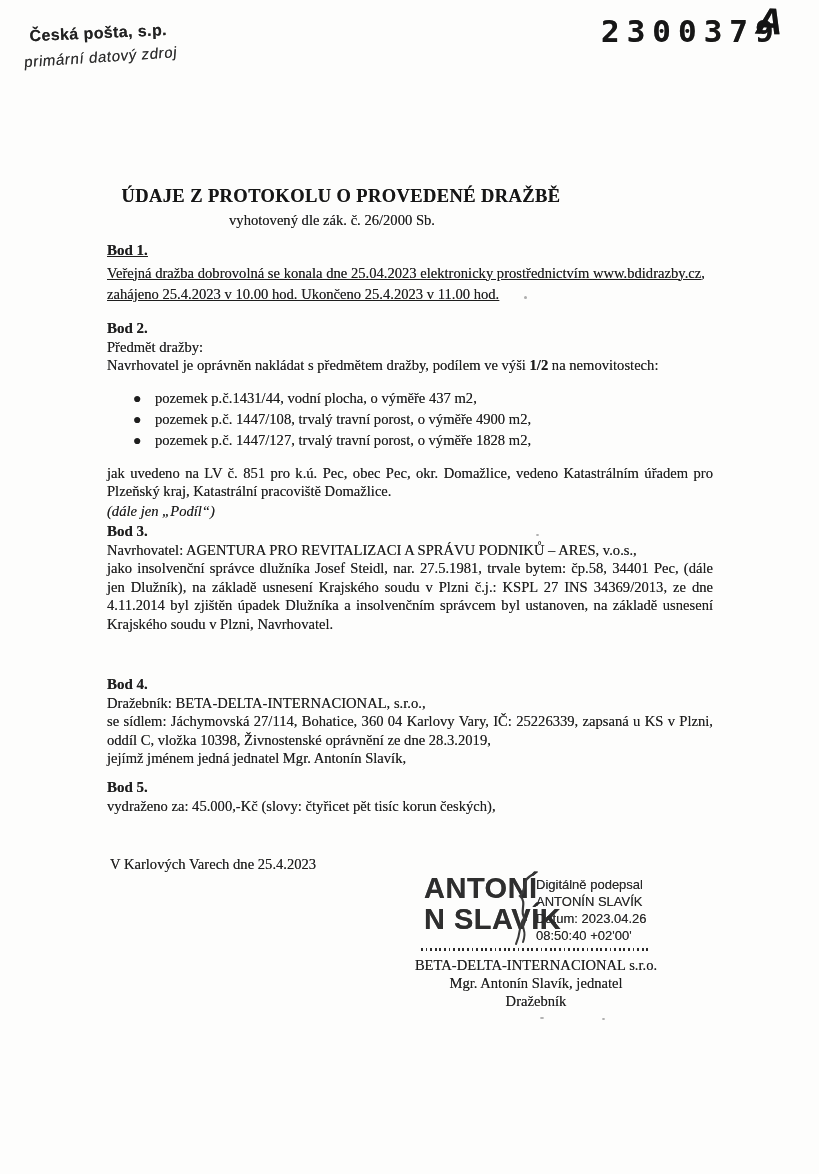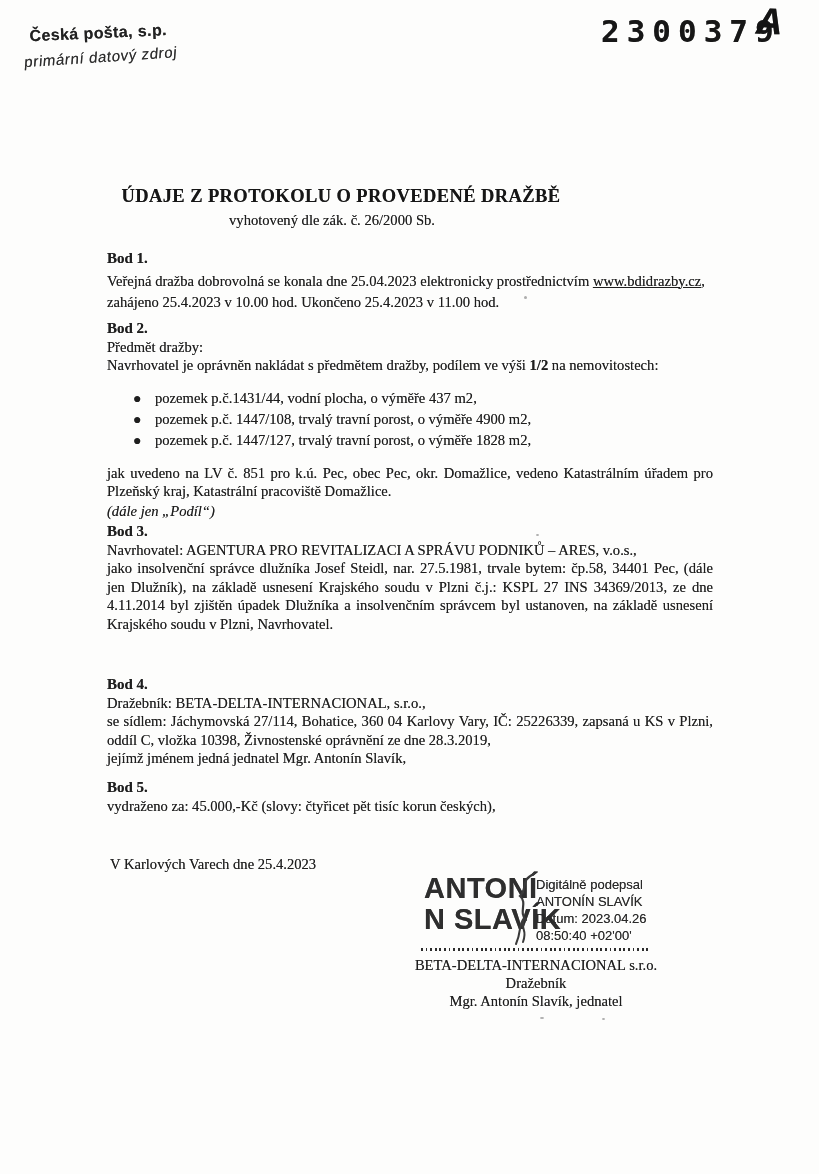--- a/index.html
+++ b/index.html
@@ -89,21 +89,21 @@
   }
   .bod-heading {
     font-weight: bold;
     font-size: 15px;
   }
   .just { text-align: justify; }
   .b { font-weight: bold; margin-top: 24px; }
   .it { font-style: italic; }
   .doc-link { text-decoration: underline; }
 
-  #bod1 { top: 249px; }
+  #bod1 { top: 241px; text-decoration: underline; }
   #bod1 .bod-heading { margin-bottom: 3px; }
   #bod1 .para { line-height: 21.4px; }
 
   #bod2 { top: 319px; }
   #bod2 .bod-heading { margin-bottom: 0px; }
   .parcel-list { margin-top: 13px; margin-bottom: 13px; }
   .parcel-item {
     position: relative;
     padding-left: 48px;
     line-height: 21px;
@@ -244,22 +244,22 @@
     <div>Digitálně podepsal</div>
     <div>ANTONÍN SLAVÍK</div>
     <div>Datum: 2023.04.26</div>
     <div>08:50:40 +02'00'</div>
   </div>
 
   <div class="sig-dotted-line"></div>
 
   <div class="sig-block">
     <div>BETA-DELTA-INTERNACIONAL s.r.o.</div>
+    <div>Mgr. Antonín Slavík, jednatel</div>
     <div>Dražebník</div>
-    <div>Mgr. Antonín Slavík, jednatel</div>
   </div>
 
   <div class="speck" style="left:524px; top:296px; width:3px; height:3px;"></div>
   <div class="speck" style="left:536px; top:534px; width:3px; height:2px;"></div>
   <div class="speck" style="left:540px; top:1017px; width:4px; height:2px;"></div>
   <div class="speck" style="left:602px; top:1018px; width:3px; height:2px;"></div>
 
 </div>
 
 </body></html>

